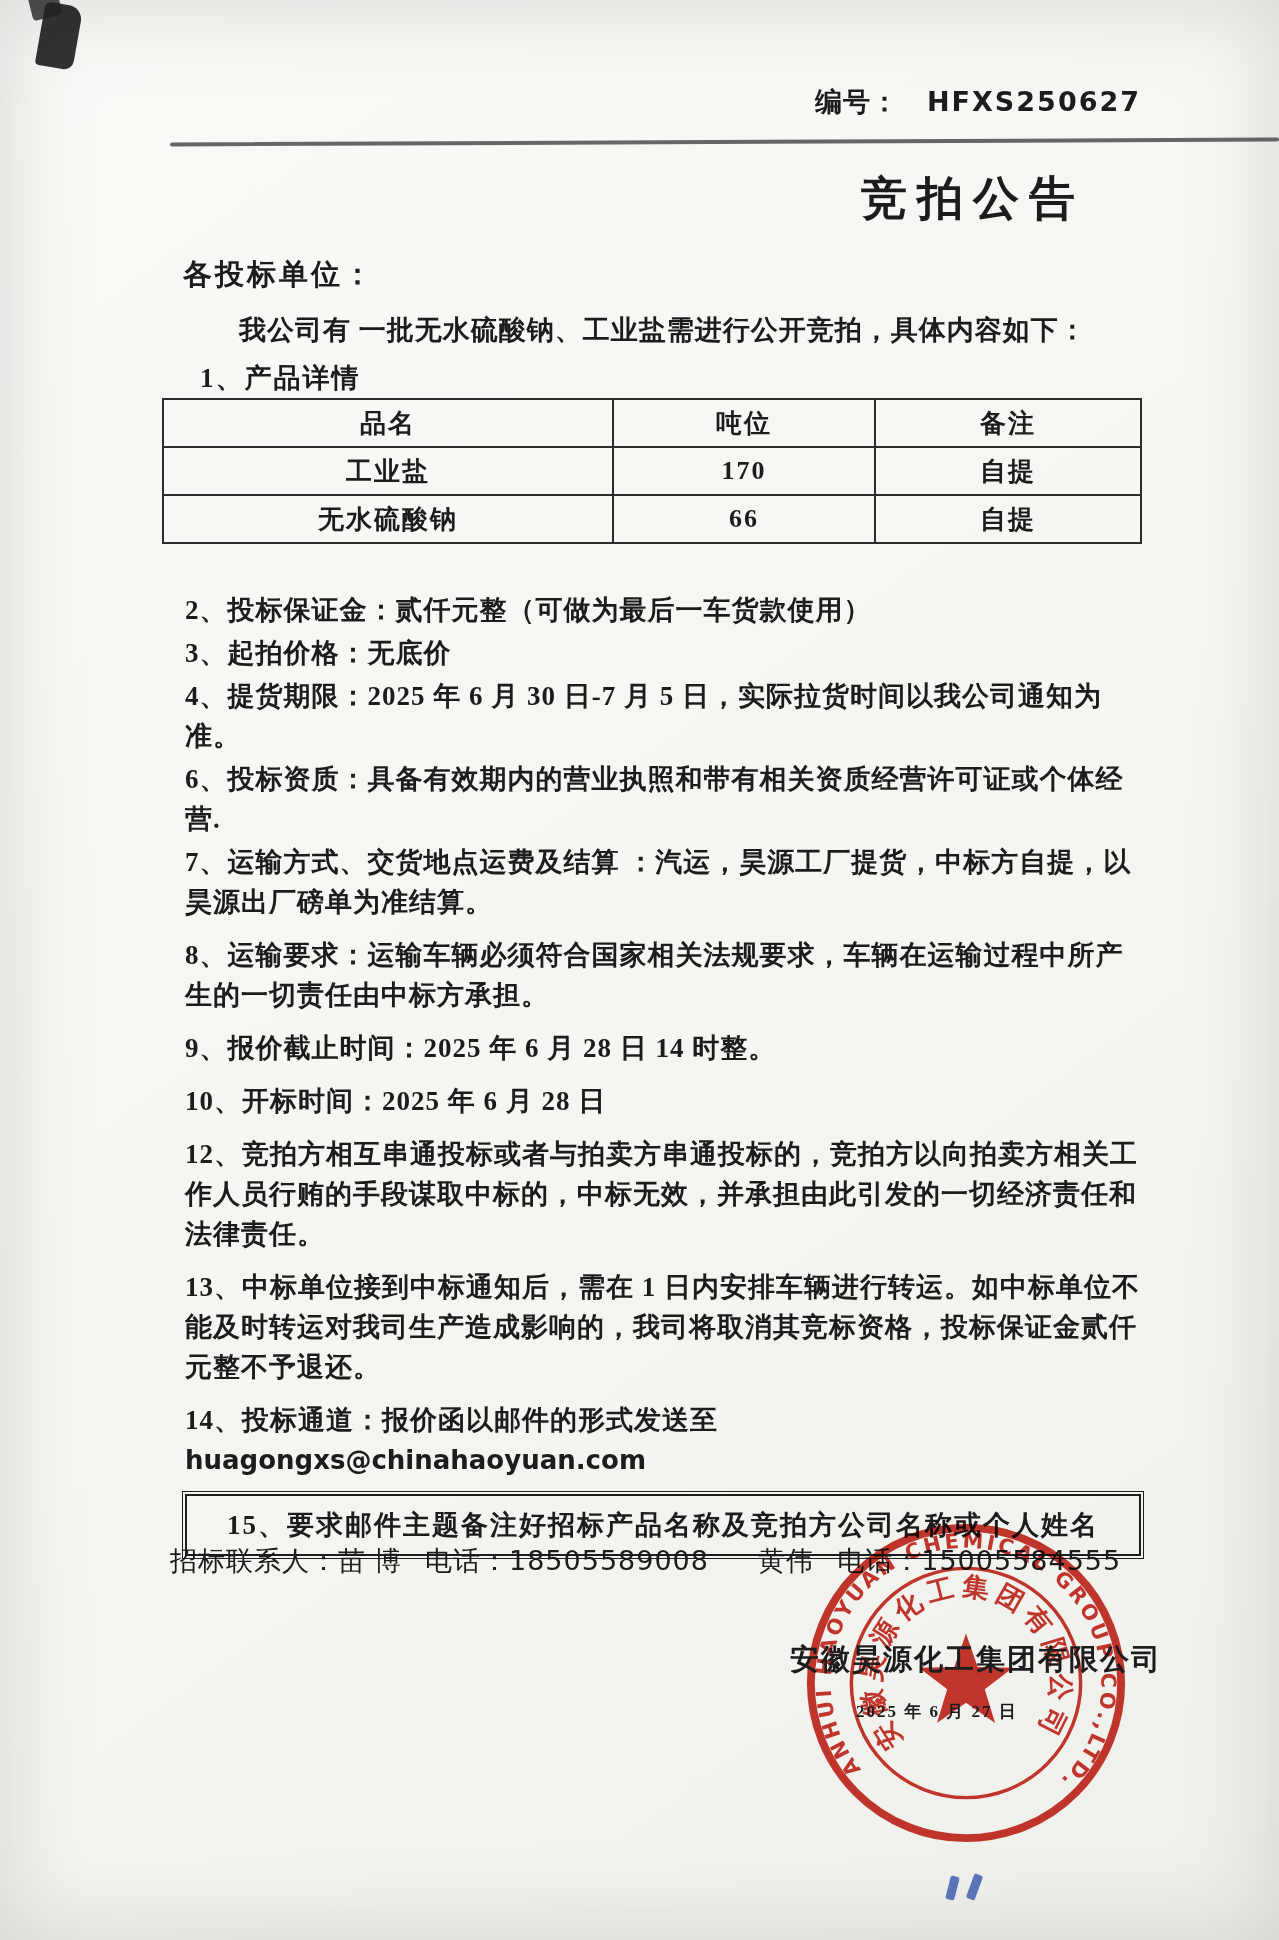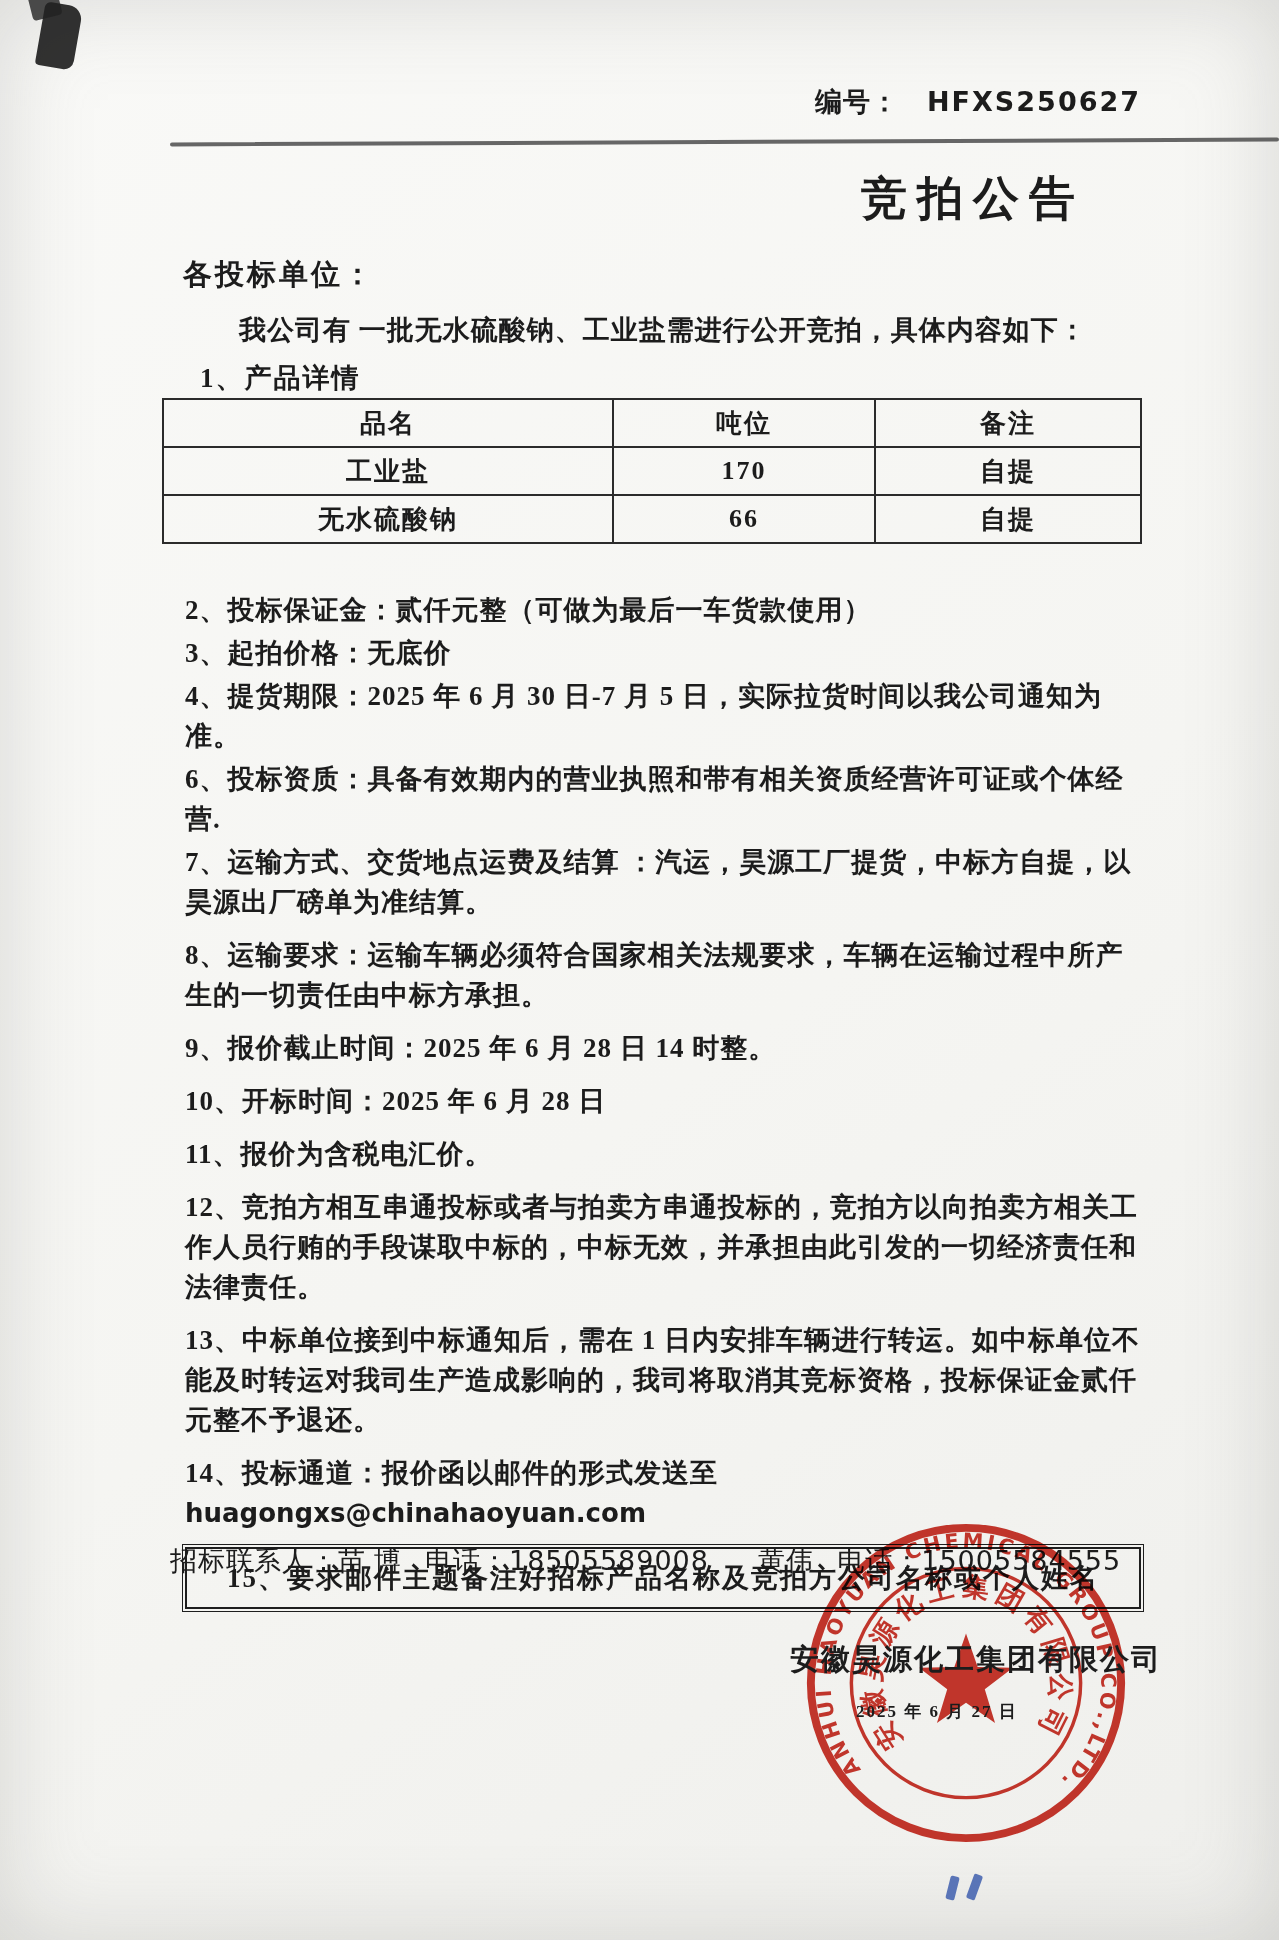--- a/index.html
+++ b/index.html
@@ -117,21 +117,20 @@
 
   <div class="body-col">
     <p>2、投标保证金：贰仟元整（可做为最后一车货款使用）</p>
     <p>3、起拍价格：无底价</p>
     <p>4、提货期限：2025 年 6 月 30 日-7 月 5 日，实际拉货时间以我公司通知为准。</p>
     <p>6、投标资质：具备有效期内的营业执照和带有相关资质经营许可证或个体经营.</p>
     <p>7、运输方式、交货地点运费及结算 ：汽运，昊源工厂提货，中标方自提，以昊源出厂磅单为准结算。</p>
     <p class="sp">8、运输要求：运输车辆必须符合国家相关法规要求，车辆在运输过程中所产生的一切责任由中标方承担。</p>
     <p class="sp">9、报价截止时间：2025 年 6 月 28 日 14 时整。</p>
     <p class="sp">10、开标时间：2025 年 6 月 28 日</p>
-    <p class="sp">11、报价为含税电汇价。</p>
     <p class="sp">12、竞拍方相互串通投标或者与拍卖方串通投标的，竞拍方以向拍卖方相关工作人员行贿的手段谋取中标的，中标无效，并承担由此引发的一切经济责任和法律责任。</p>
     <p class="sp">13、中标单位接到中标通知后，需在 1 日内安排车辆进行转运。如中标单位不能及时转运对我司生产造成影响的，我司将取消其竞标资格，投标保证金贰仟元整不予退还。</p>
     <p class="sp"><span>14、投标通道：报价函以邮件的形式发送至 </span><span class="email">huagongxs@chinahaoyuan.com</span></p>
     <div class="box15">15、要求邮件主题备注好招标产品名称及竞拍方公司名称或个人姓名</div>
   </div>
 
   <div class="contacts">
     <span>招标联系人：</span><span>苗  博</span>&nbsp;&nbsp;&nbsp;<span>电话：</span><span class="phone">18505589008</span>
     <span class="c2"><span>黄伟</span>&nbsp;&nbsp;&nbsp;<span>电话：</span><span class="phone">15005584555</span></span>
   </div>

